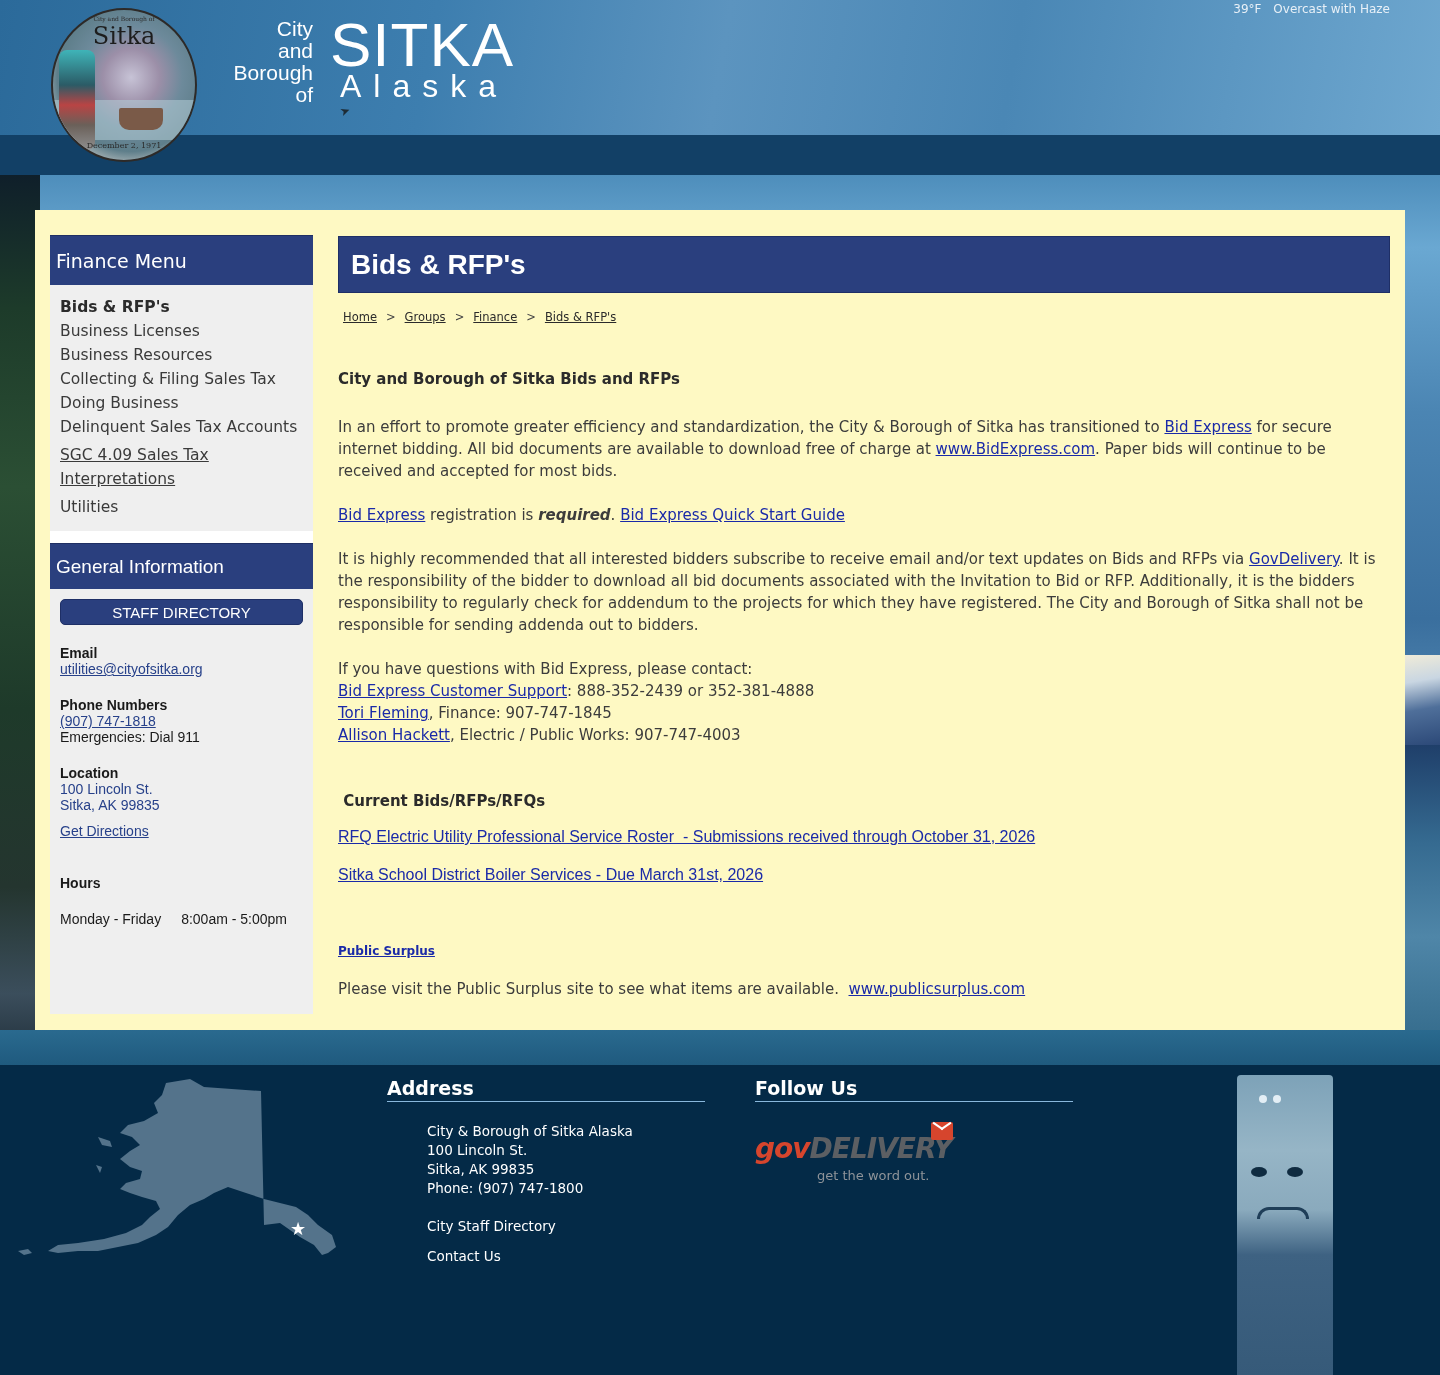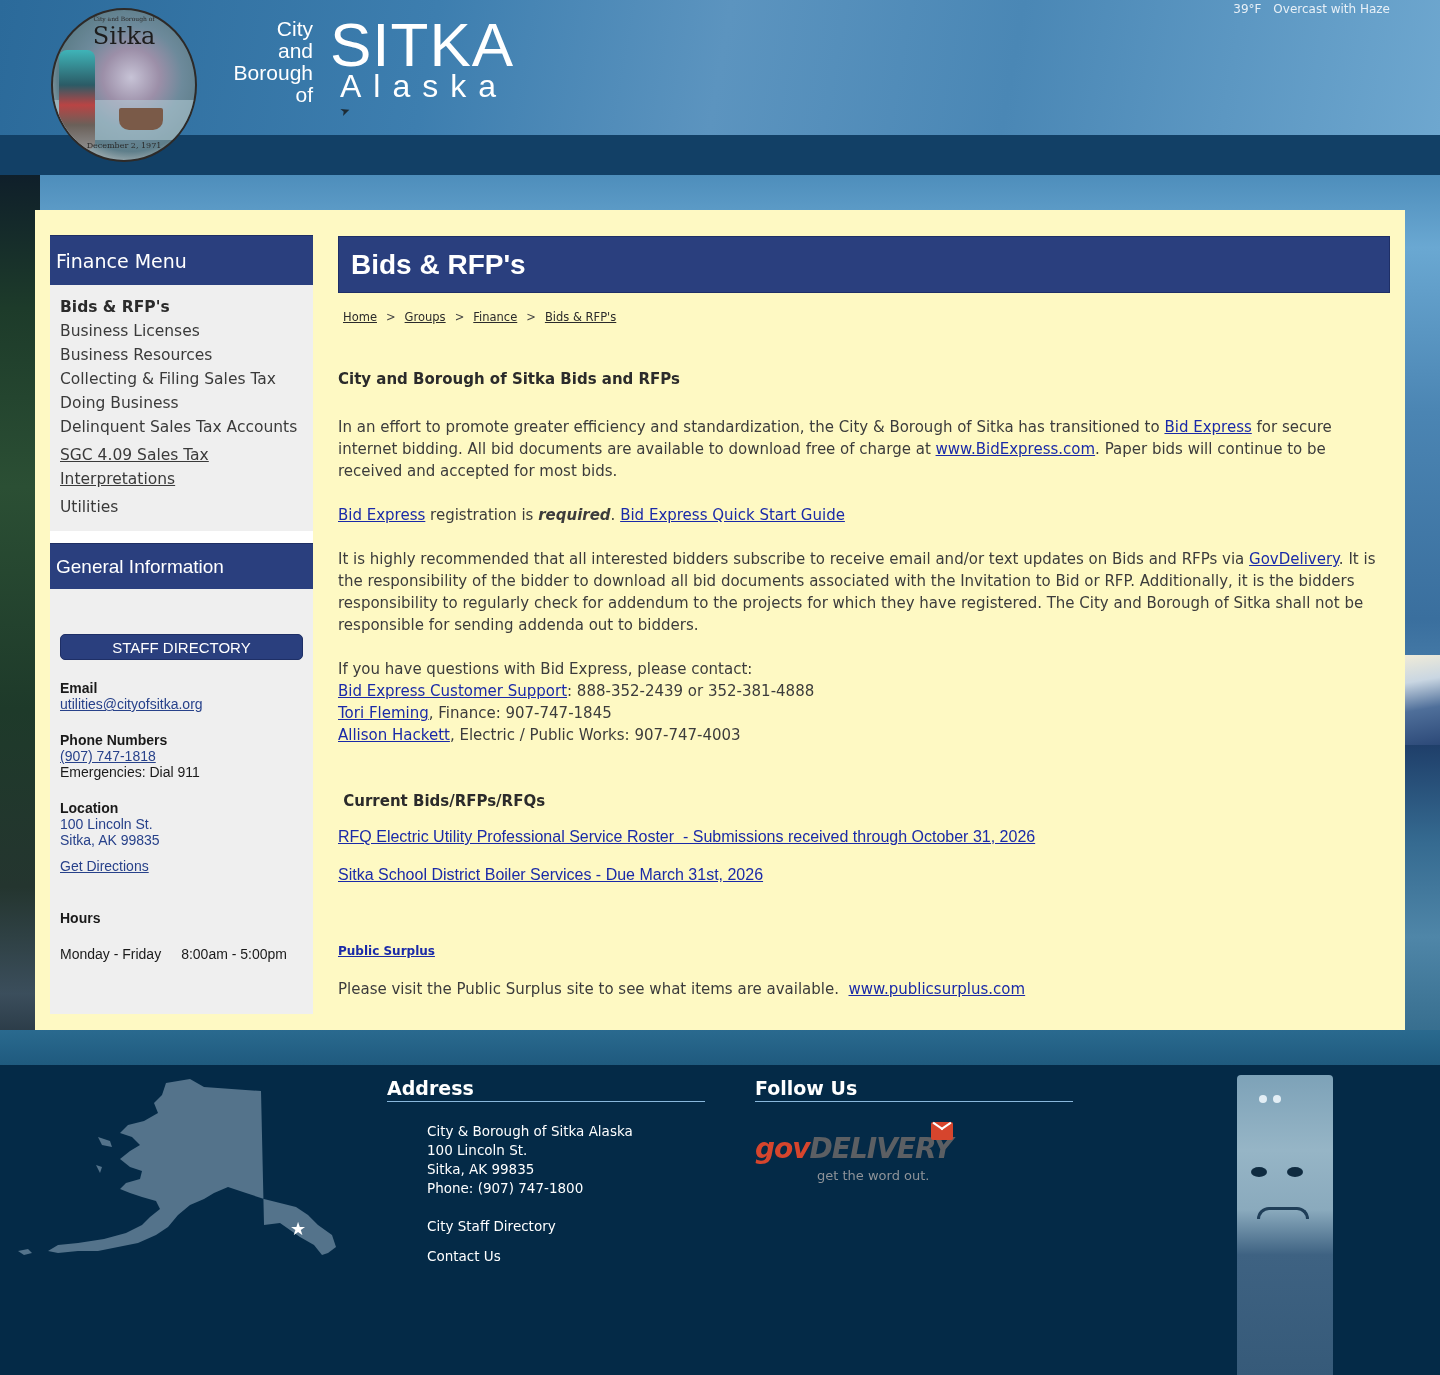--- a/index.html
+++ b/index.html
@@ -106,21 +106,21 @@
   .side-head.finance { font-family: "DejaVu Sans", sans-serif; font-size: 19px; }
   .side-head.general { font-family: "Liberation Sans", sans-serif; font-size: 19px; height: 46px; margin-top: 0; }
   .menu { padding: 10px 10px 12px 10px; }
   .menu-item {
     display: block; font-family: "DejaVu Sans", sans-serif; font-size: 15.5px; color: #3a3a3a;
     line-height: 24px; text-decoration: none;
   }
   .menu-item.active { font-weight: bold; color: #2b2b2b; }
   .menu-item.wrap { line-height: 24px; padding: 4px 0; text-decoration: underline; }
   .side-gap { height: 12px; background: #ffffff; }
-  .gen-body { padding: 10px 10px 0 10px; font-family: "Liberation Sans", sans-serif; font-size: 14px; color: #1a1a1a; margin-top: 35px; }
+  .gen-body { padding: 10px 10px 0 10px; font-family: "Liberation Sans", sans-serif; font-size: 14px; color: #1a1a1a; }
   .staff-btn {
     display: block; width: 243px; height: 26px; background: #2a3f7e; color: #fff; border-radius: 5px;
     text-align: center; line-height: 26px; font-family: "Liberation Sans", sans-serif; font-size: 15px;
     text-decoration: none; border: 1px solid #1e2f66;
   }
   .info-block { margin-top: 20px; line-height: 16px; }
   .info-label { font-weight: bold; font-size: 14px; display: block; }
   .info-link { color: #27418a; text-decoration: underline; display: inline-block; }
   .info-text { display: block; color: #1a1a1a; }
   .info-blue { display: block; color: #27418a; }

